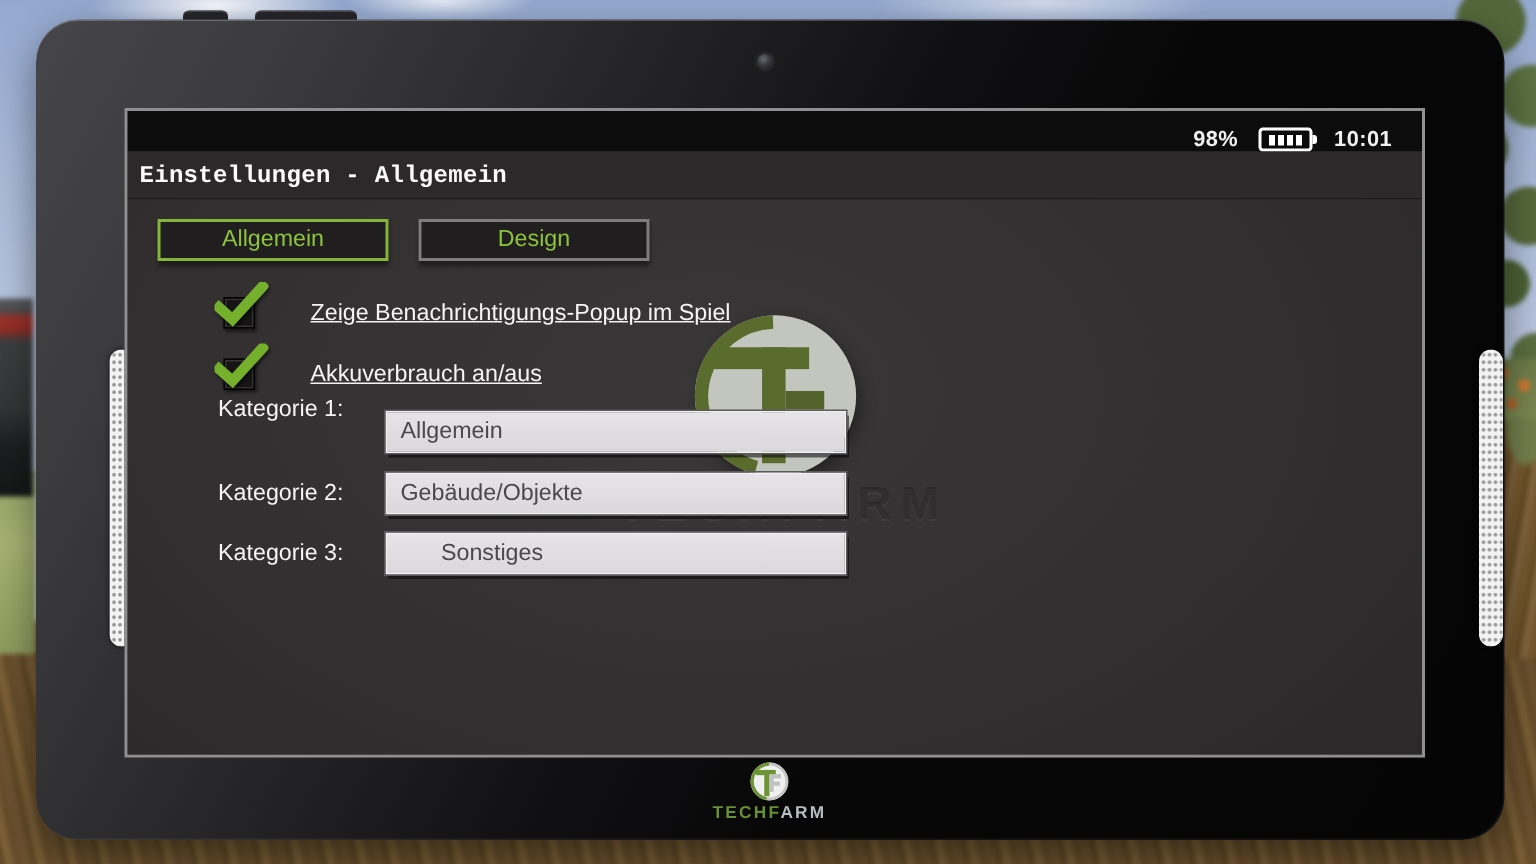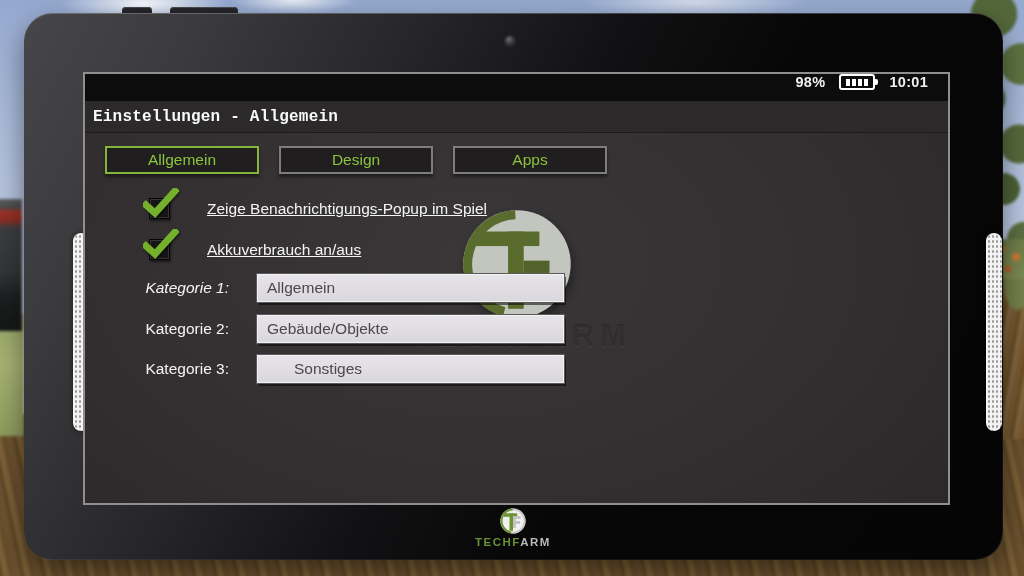--- a/index.html
+++ b/index.html
@@ -57,21 +57,21 @@
     background-image:radial-gradient(circle, #9a9a9a 1px, rgba(0,0,0,0) 1.4px);
     background-size:4px 5px; background-position:1px 1px;
     box-shadow:0 0 4px rgba(0,0,0,.6), inset 0 0 2px #ffffff; }
   .speaker.left { left:49px; }
   .speaker.right { left:962px; }
 
   
   .screen { position:absolute; left:59px; top:59px; width:867px; height:433px;
     border:2px solid #8f8f90; background:#322f30; overflow:hidden; }
   .statusbar { position:absolute; left:0; top:0; width:100%; height:27px; background:#0d0c0c;
-    display:flex; align-items:flex-start; justify-content:flex-end; gap:14px; padding-right:20px;
+    display:flex; align-items:flex-end; justify-content:flex-end; gap:14px; padding-right:20px;
     color:#f0f0f0; font-size:14.5px; font-weight:bold; letter-spacing:.3px; }
   .battery { position:relative; width:36px; height:16px; border:2px solid #fff; border-radius:3px;
     display:flex; align-items:center; justify-content:center; gap:2px; }
   .battery:after { content:""; position:absolute; right:-5px; top:3px; width:3px; height:6px;
     background:#fff; border-radius:0 2px 2px 0; }
   .battery i { display:block; width:4px; height:7px; background:#fff; }
   .titlebar { position:absolute; left:0; top:27px; width:100%; height:32px; background:#2b292a;
     display:flex; align-items:center; padding-left:8px; box-shadow:inset 0 -1px 0 rgba(0,0,0,.35); }
   .titlebar span { color:#fafafa; font-size:16px; font-weight:bold; letter-spacing:.2px;font-family:Liberation Mono, monospace; }
   .content { position:absolute; left:0; top:59px; width:100%; height:374px;
@@ -167,40 +167,39 @@
             <rect x="13" y="21" width="57" height="13" fill="#5a6c2d"></rect>
             <rect x="42" y="21" width="14" height="69" fill="#5a6c2d"></rect>
             <rect x="56" y="47" width="23" height="11" fill="#51622a"></rect>
           </svg>
         </div>
         <div class="wm-text">TECHFARM</div>
 
         <div class="tabs">
           <button class="tab active">Allgemein</button>
           <button class="tab">Design</button>
-          <button class="tab">Apps</button>
         </div>
 
         <div class="chk-row" style="top:65px;">
           <span class="chk-box"></span>
           <svg class="chk-mark" viewBox="0 0 36 32">
             <polyline points="3,17 12,25 32,3" fill="none" stroke="#74b02c" stroke-width="7" stroke-linecap="square"></polyline>
           </svg>
           <span class="chk-label">Zeige Benachrichtigungs-Popup im Spiel</span>
         </div>
 
         <div class="chk-row" style="top:106px;">
           <span class="chk-box"></span>
           <svg class="chk-mark" viewBox="0 0 36 32">
             <polyline points="3,17 12,25 32,3" fill="none" stroke="#74b02c" stroke-width="7" stroke-linecap="square"></polyline>
           </svg>
           <span class="chk-label">Akkuverbrauch an/aus</span>
         </div>
 
-        <div class="field-label" style="top:141px;font-style:italic;">Kategorie 1:</div>
+        <div class="field-label" style="top:126px;">Kategorie 1:</div>
         <input class="field-input" style="top: 141px;" readonly="" value="Allgemein">
 
         <div class="field-label" style="top:182px;">Kategorie 2:</div>
         <input class="field-input" style="top: 182px;" readonly="" value="Gebäude/Objekte">
 
         <div class="field-label" style="top:222px;">Kategorie 3:</div>
         <input class="field-input" style="top: 222px; padding-left: 36px;" readonly="" value="Sonstiges">
 
       </div>
     </div>

